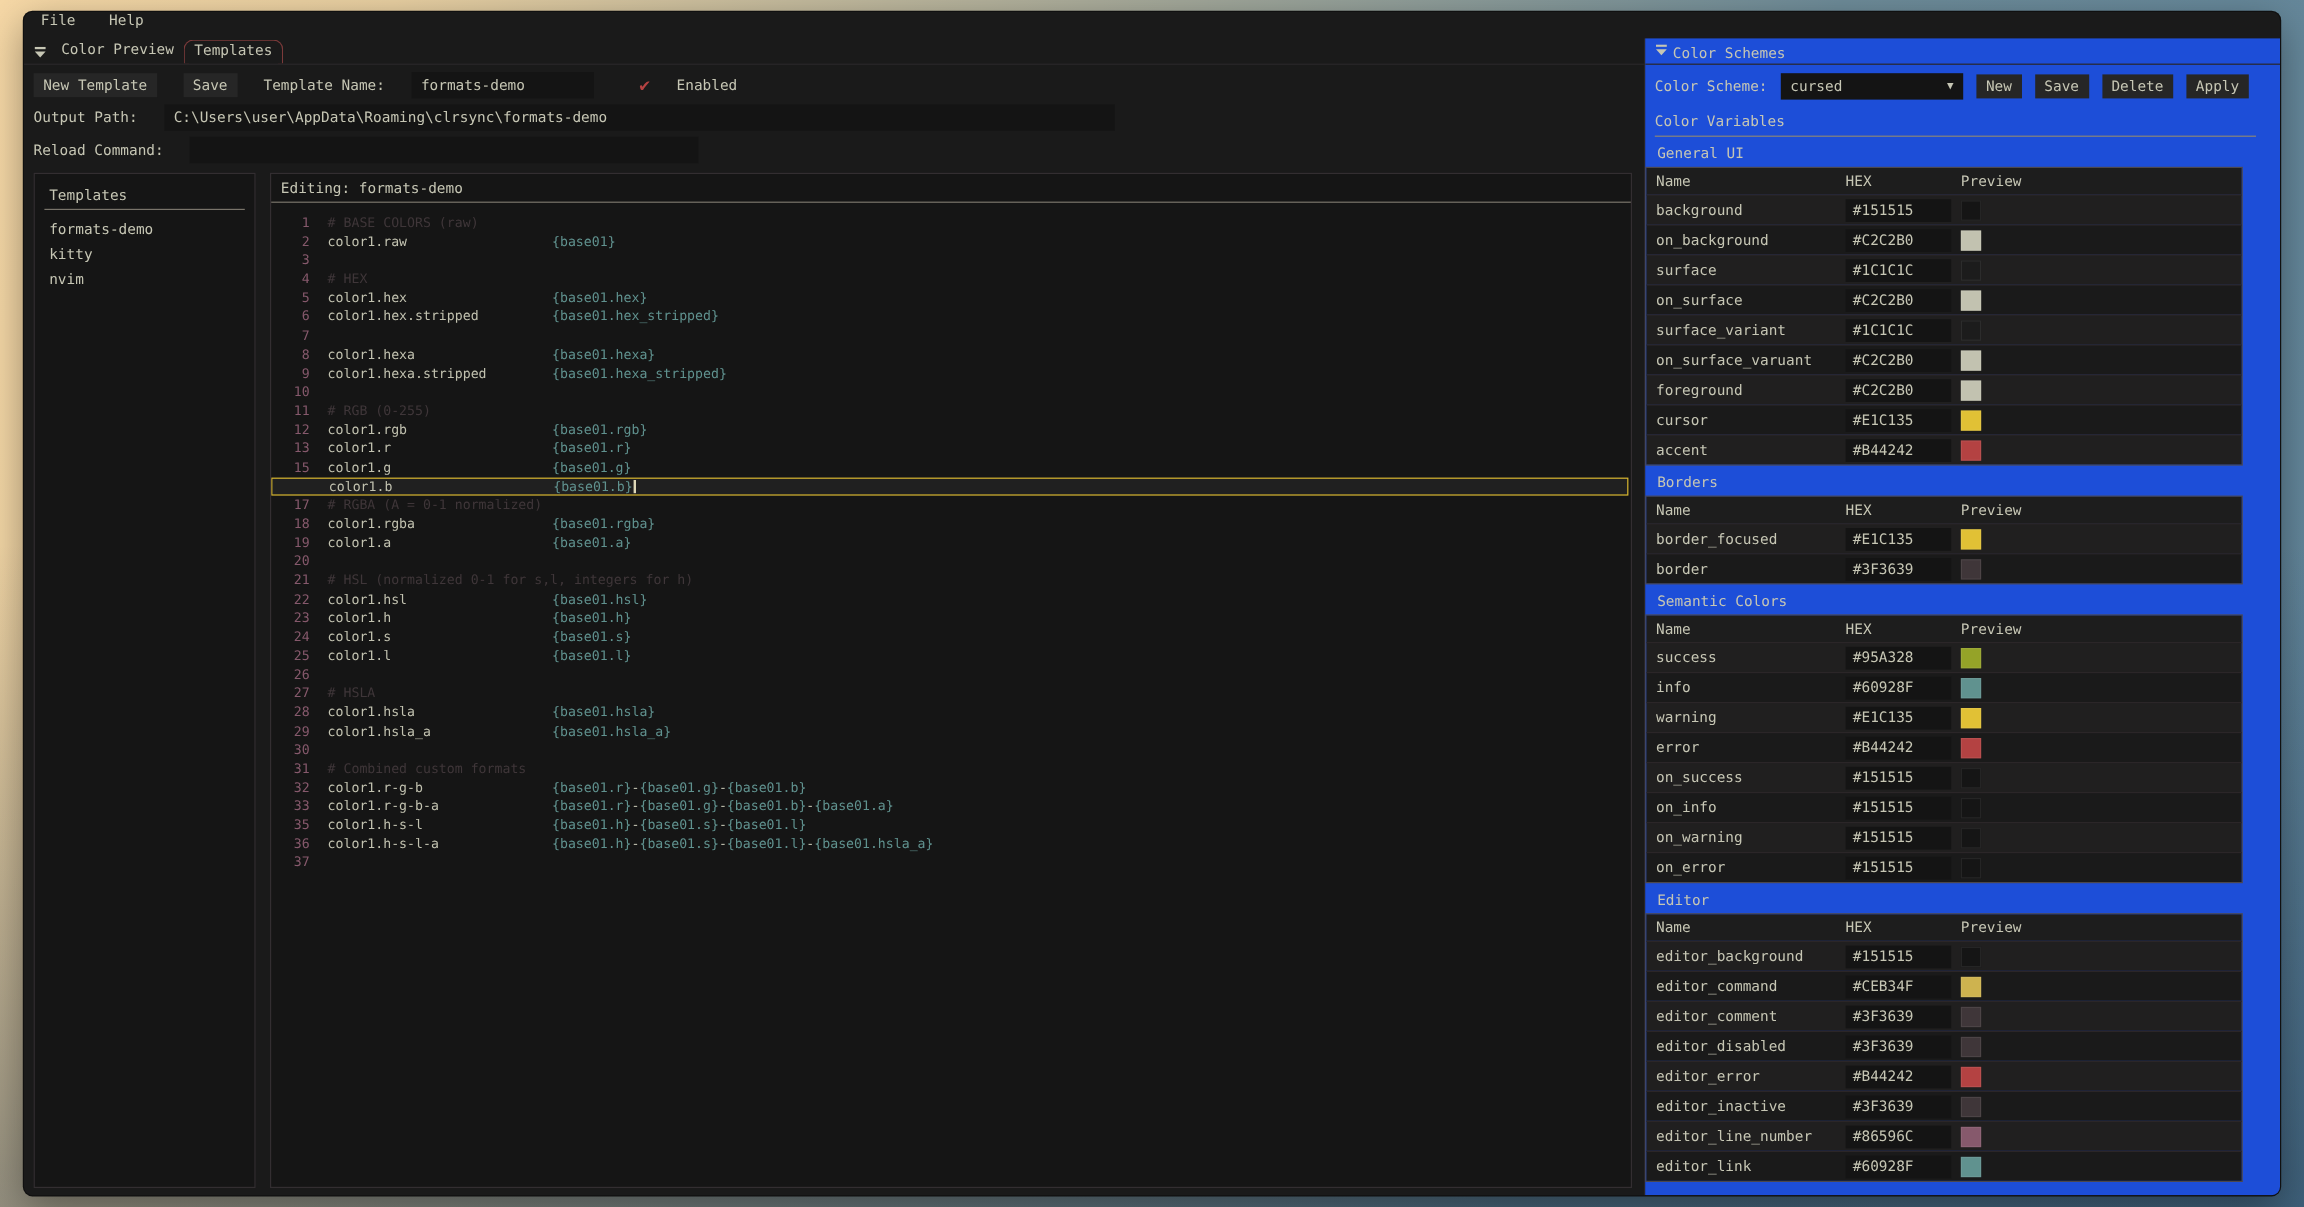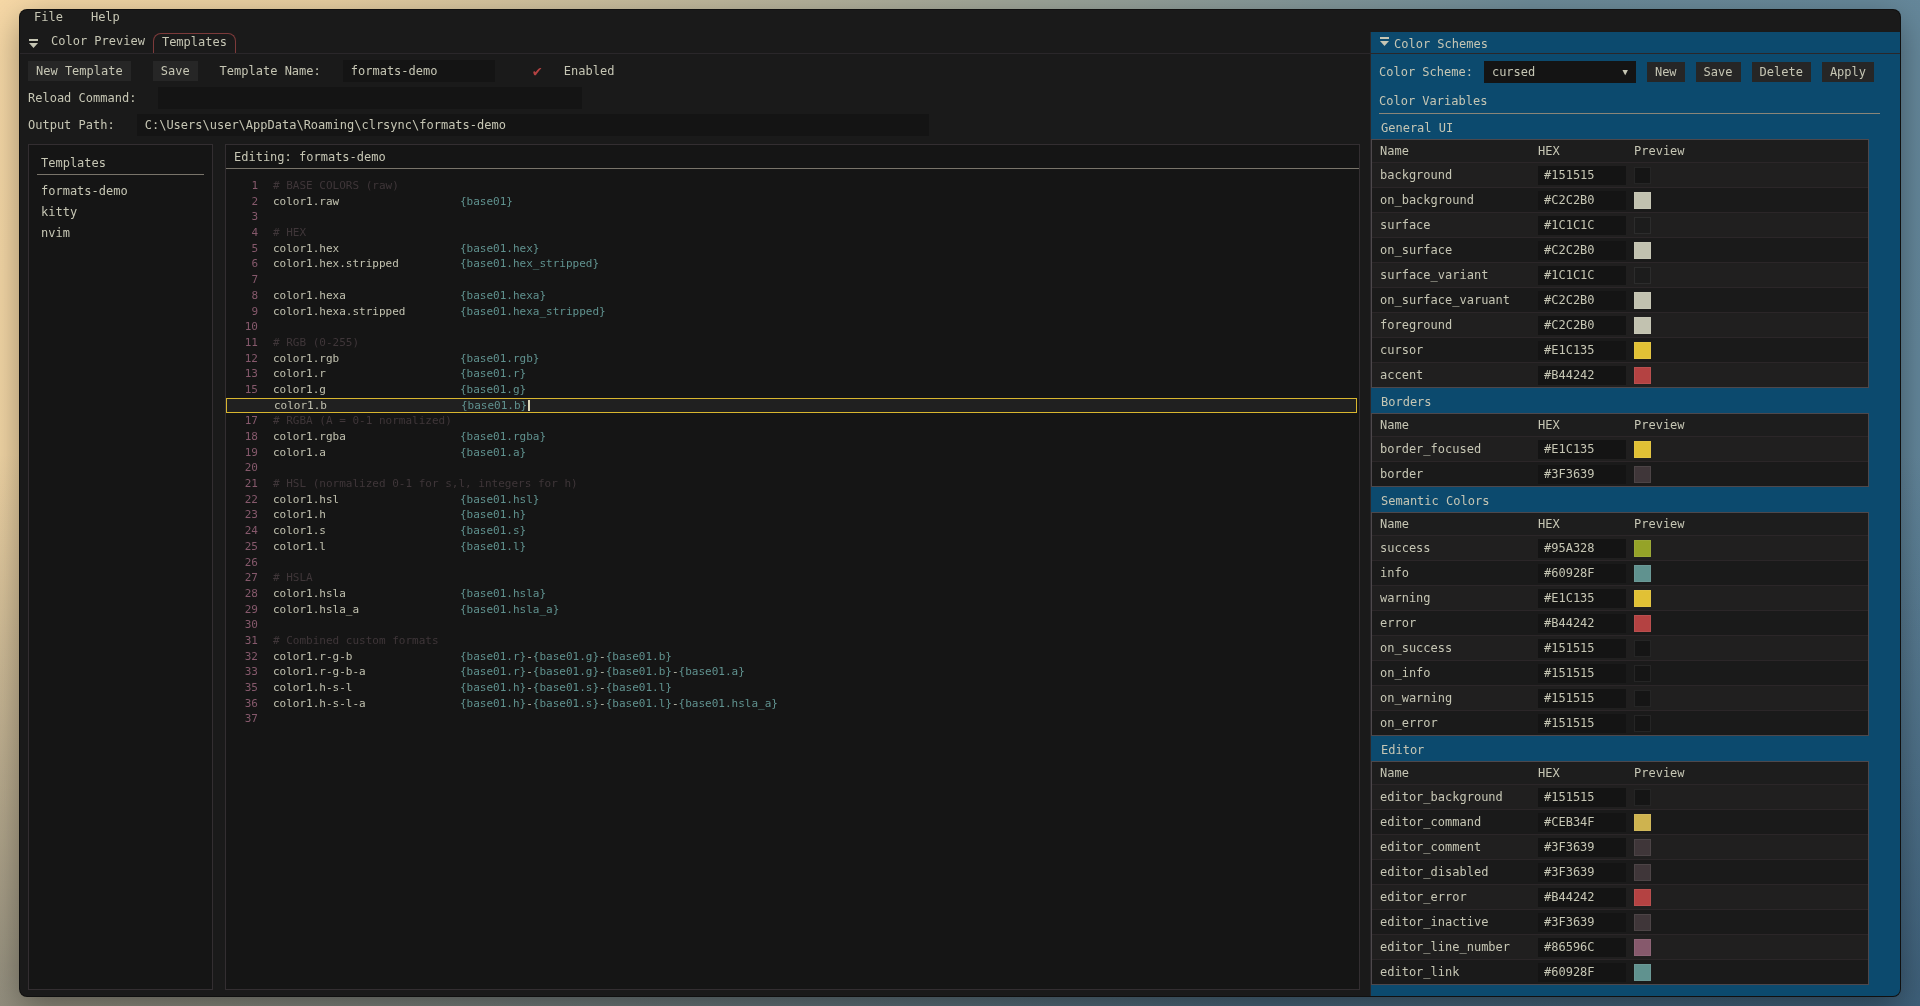--- a/index.html
+++ b/index.html
@@ -45,21 +45,21 @@
   .code-line .ln{width:27px;text-align:right;color:#86596c;flex-shrink:0}
   .code-line .lt{margin-left:15px;white-space:pre}
   .code-line.active{border:1px solid #d8b62f;background:#202020;margin-right:2px}
   .code-line.active .ln{visibility:hidden}
   .nm{display:inline-block;width:187px;color:#c2c2b0}
   .cmt{color:#3f3639}
   .tok-ph{color:#60928f}
   .tok-fg{color:#c2c2b0}
   .caret{display:inline-block;width:2px;height:11px;background:#ded8b8;margin-left:1px;vertical-align:middle}
 
-  .right-panel{width:529px;flex-shrink:0;display:flex;flex-direction:column;background:#0c4a6e;overflow:hidden}
+  .right-panel{width:529px;flex-shrink:0;display:flex;flex-direction:column;background:#1d4ed8;overflow:hidden}
   .rp-header{height:22px;display:flex;align-items:flex-end;padding-left:6px;padding-bottom:2px;border-bottom:1px solid #2a272a}
   .rp-controls{height:22px;margin:7px 8px 0 8px;display:flex;align-items:center;gap:11px}
   .select{width:152px;height:22px;background:#141414;display:flex;align-items:center;justify-content:space-between;padding:0 8px;cursor:default}
   .select .arr{font-size:9px}
   .cv-title{margin:9px 20px 0 8px;padding:2px 0 5px 0;border-bottom:1px solid #8a8578}
   .section-title{margin:7px 0 4px 10px}
   .ctable{width:498px;border:1px solid #4d484c}
   .trow{display:flex;height:25px;align-items:center;border-top:1px solid #2b2628}
   .trow.head{height:22px;background:#1d1d1d;border-top:none;color:#c6c6b4}
   .trow:not(.head):nth-child(even){background:#201f1f}
@@ -98,28 +98,28 @@
 
       <div class="tb tb1">
         <span class="btn">New Template</span>
         <span class="btn">Save</span>
         <span>Template Name:</span>
         <span class="field tn-field">formats-demo</span>
         <span class="checkmark">✔</span>
         <span>Enabled</span>
       </div>
 
+      <div class="tb tb2">
+        <span>Output Path:</span>
+        <span class="field path-field">C:\Users\user\AppData\Roaming\clrsync\formats-demo</span>
+      </div>
+
       <div class="tb tb3">
         <span>Reload Command:</span>
         <span class="field reload-field"></span>
-      </div>
-
-      <div class="tb tb2">
-        <span>Output Path:</span>
-        <span class="field path-field">C:\Users\user\AppData\Roaming\clrsync\formats-demo</span>
       </div>
 
       <div class="panels">
         <div class="sidepanel">
           <div class="panel-head">Templates</div>
           <div class="tpl-list" id="tpl-list">
               <div class="tpl-item">formats-demo</div>
               <div class="tpl-item">kitty</div>
               <div class="tpl-item">nvim</div>
             </div>

